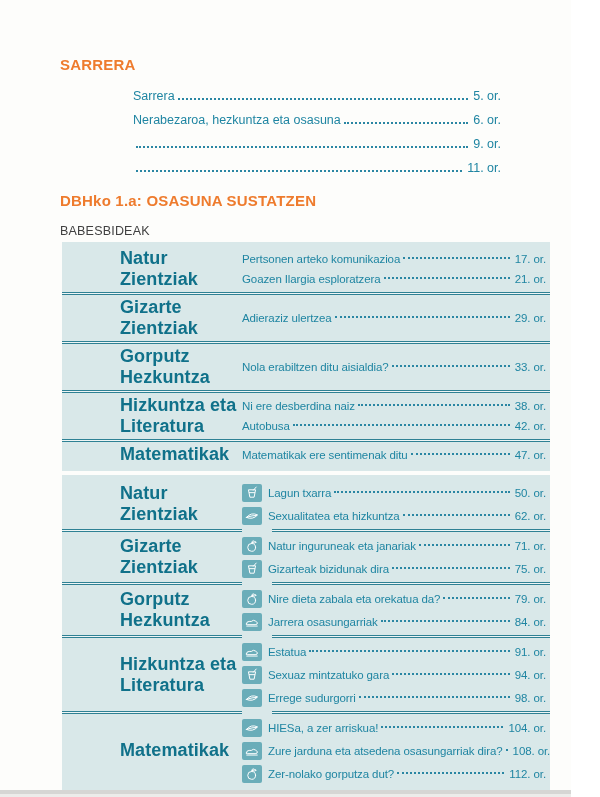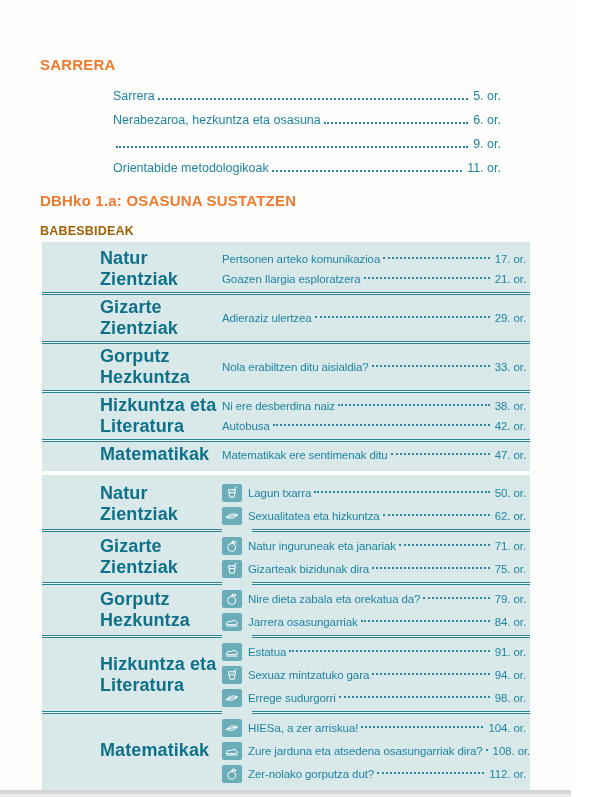--- a/index.html
+++ b/index.html
@@ -3,33 +3,34 @@
 <meta charset="utf-8">
 <style>
   * { box-sizing: border-box; margin: 0; padding: 0; }
   html,body { background:#ffffff; }
   body { font-family: "Liberation Sans", sans-serif; }
   .page {
     position: relative;
     width: 571px; height: 797px;
     background: #fdfdfb;
     overflow: hidden;
+    padding-left: 20px;
   }
   .h-orange {
     margin-left: 40px;
     font-size: 15px; font-weight: 700;
     color: #ee7b2d;
     letter-spacing: 0.2px;
   }
   #heading-sarrera { padding-top: 56px; }
   #heading-chapter { margin-top: 13px; }
   .h-teal {
     margin-left: 40px;
-    font-size: 12.5px; font-weight: 700;
-    color: #a16207;
+    font-size: 12.5px; font-weight: 400;
+    color: #404040;
     letter-spacing: 0.2px;
   }
   #block-title-0 { margin-top: 15px; }
   #block-title-1 { margin-top: 9px; }
 
   
   .intro-list { margin: 10px 70px 0 113px; }
   .intro-row {
     display: flex; align-items: flex-end;
     height: 24px;
@@ -119,21 +120,20 @@
       <div class="intro-row">
         <span class="lbl">Nerabezaroa, hezkuntza eta osasuna</span>
         <span class="dots"></span>
         <span class="pageno">6. or.</span>
       </div>
       <div class="intro-row">
         <span class="dots"></span>
         <span class="pageno">9. or.</span>
       </div>
       <div class="intro-row">
-        <span class="lbl">Orientabide metodologikoak</span>
         <span class="dots"></span>
         <span class="pageno">11. or.</span>
       </div>
     </div>
 
   <div class="h-orange" id="heading-chapter">DBHko 1.a: OSASUNA SUSTATZEN</div>
 
   <div class="h-teal" id="block-title-0">BABESBIDEAK</div>
 
   <div class="toc-table tbl1">

